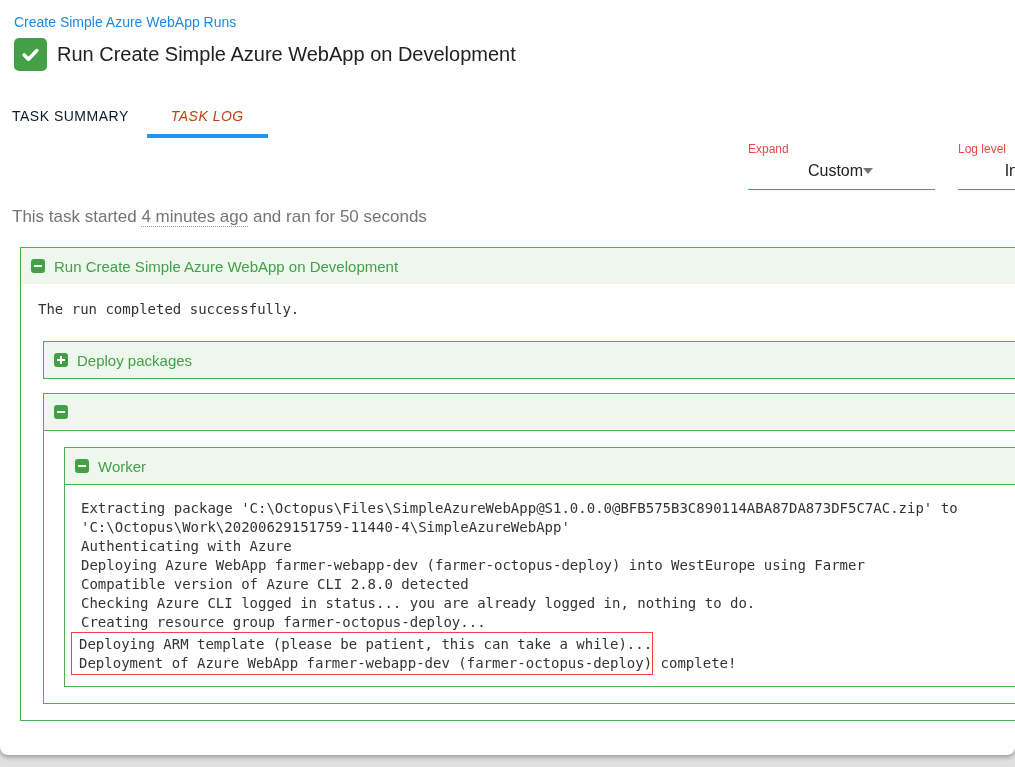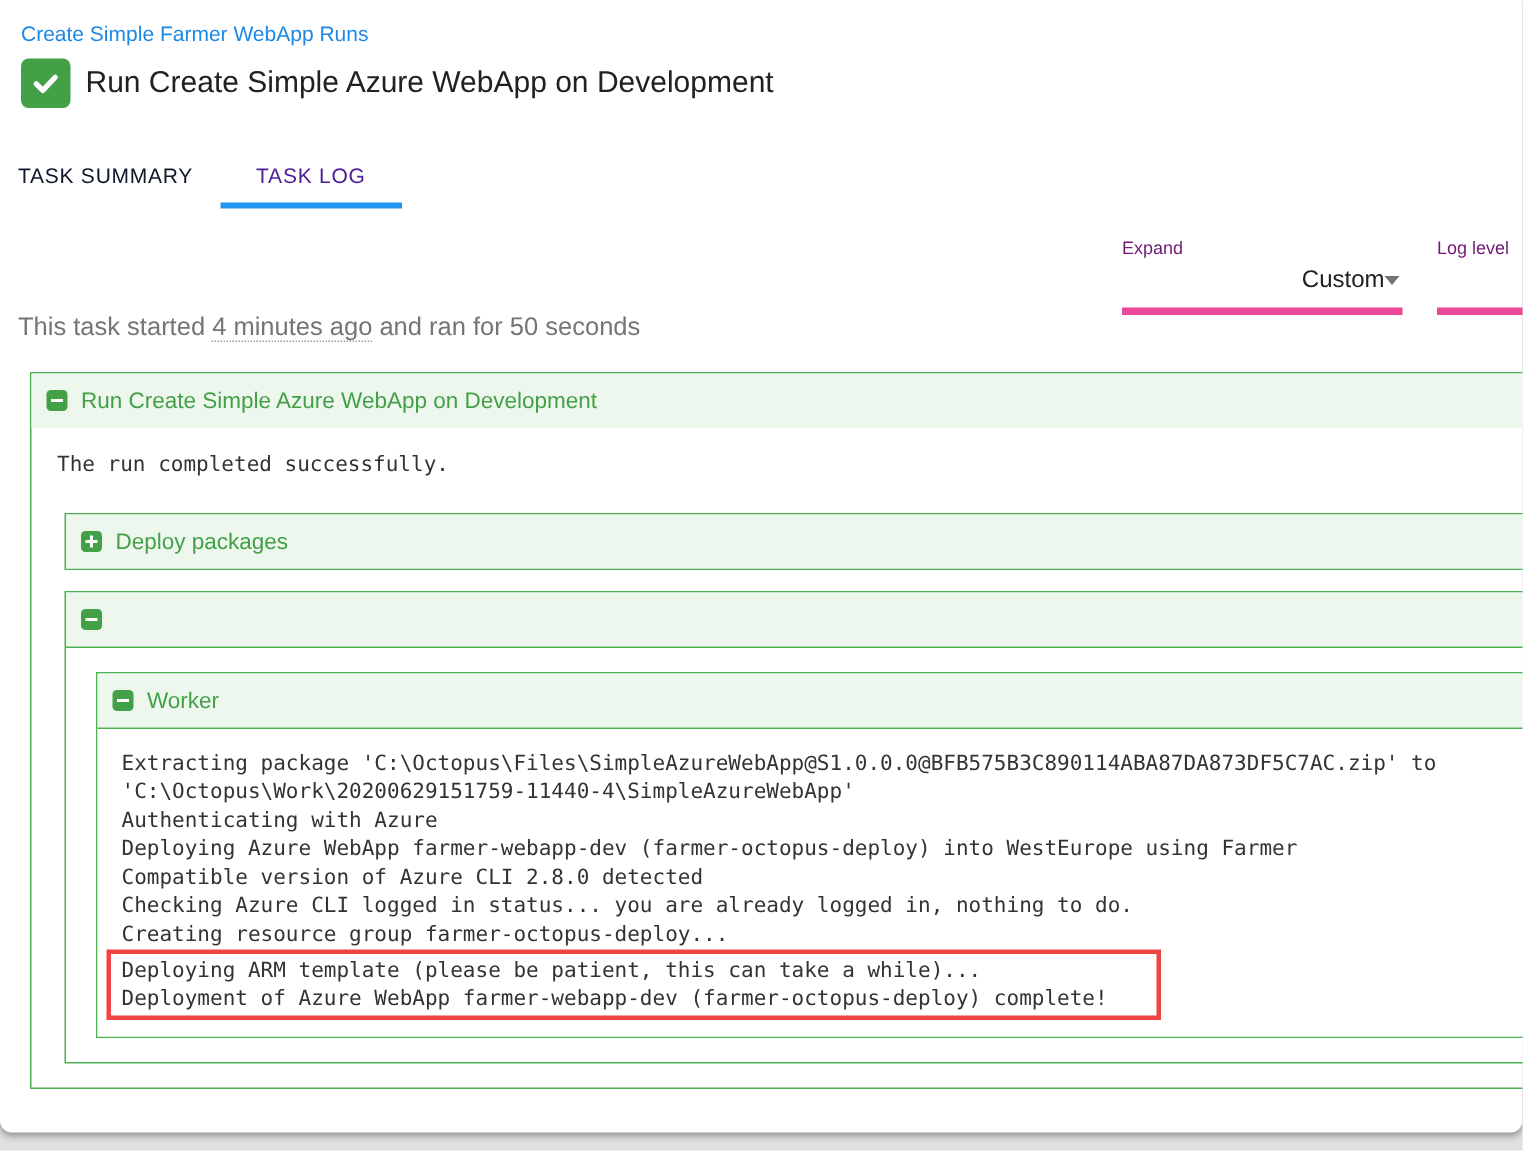--- a/index.html
+++ b/index.html
@@ -48,29 +48,29 @@
     font-size: 14px;
     font-weight: 500;
     letter-spacing: 0.5px;
     color: #0f172a;
     padding: 10px 24px 10px;
     border-bottom: 4px solid transparent;
     cursor: pointer;
     white-space: nowrap;
   }
   .tab:first-child { padding-left: 0; padding-right: 18px; }
-  .tab.active { color: #4c1d95; border-bottom-color: #2196f3; padding-left: 24px; }
+  .tab.active { color: #c2410c; border-bottom-color: #2196f3; padding-left: 24px; font-style: italic; }
 
   
   .controls { position: absolute; top: 142px; left: 748px; display: flex; gap: 23px; }
   .select { display: flex; flex-direction: column; }
-  .select .label { font-size: 12px; color: #701a75; margin-bottom: 6px; margin-top: 16px; }
+  .select .label { font-size: 12px; color: #ef4444; margin-bottom: 6px; }
   .select .value-row {
-    display: flex; align-items: center; justify-content: flex-end;
-    border-bottom: 5px solid #ec4899;
+    display: flex; align-items: center; justify-content: center;
+    border-bottom: 1px solid #ec4899;
     padding-bottom: 9px;
     cursor: pointer;
   }
   .select .value { font-size: 16px; color: #212121; }
   .select.expand { width: 187px; }
   .select.loglevel { width: 120px; }
   .arrow-down {
     width: 0; height: 0;
     border-left: 5px solid transparent;
     border-right: 5px solid transparent;
@@ -116,32 +116,32 @@
   .mono { font-family: "DejaVu Sans Mono", monospace; font-size: 14px; line-height: 19px; color: #333333; white-space: pre; }
 
   .outer-body { padding: 16px 0 16px 0; }
   .summary-line { margin-left: 17px; }
   .sec-acquire { margin: 22px 0 0 22px; }
   .sec-step1   { margin: 14px 0 0 22px; }
   .sec-worker  { margin: 16px 0 16px 20px; }
   .worker-body { padding: 14px 0 11px 16px; }
 
   .highlight-box {
-    border: 3px solid #ef4444;
+    border: 1px solid #ef4444;
     margin-left: -10px;
     padding: 2px 16px 1px 7px;
-    width: 703px;
+    width: 582px;
   }
 </style>
 </head>
 <body>
 
 <div class="card">
 
-  <a class="breadcrumb">Create Simple Farmer WebApp Runs</a>
+  <a class="breadcrumb">Create Simple Azure WebApp Runs</a>
 
   <div class="title-row">
     <div class="status-icon">
       <svg width="19" height="19" viewBox="0 0 24 24" fill="none">
         <path d="M4 12.5l5.5 5.5L20 7" stroke="#ffffff" stroke-width="4.4" stroke-linecap="round" stroke-linejoin="round"></path>
       </svg>
     </div>
     <h1 class="page-title">Run Create Simple Azure WebApp on Development</h1>
   </div>
 

